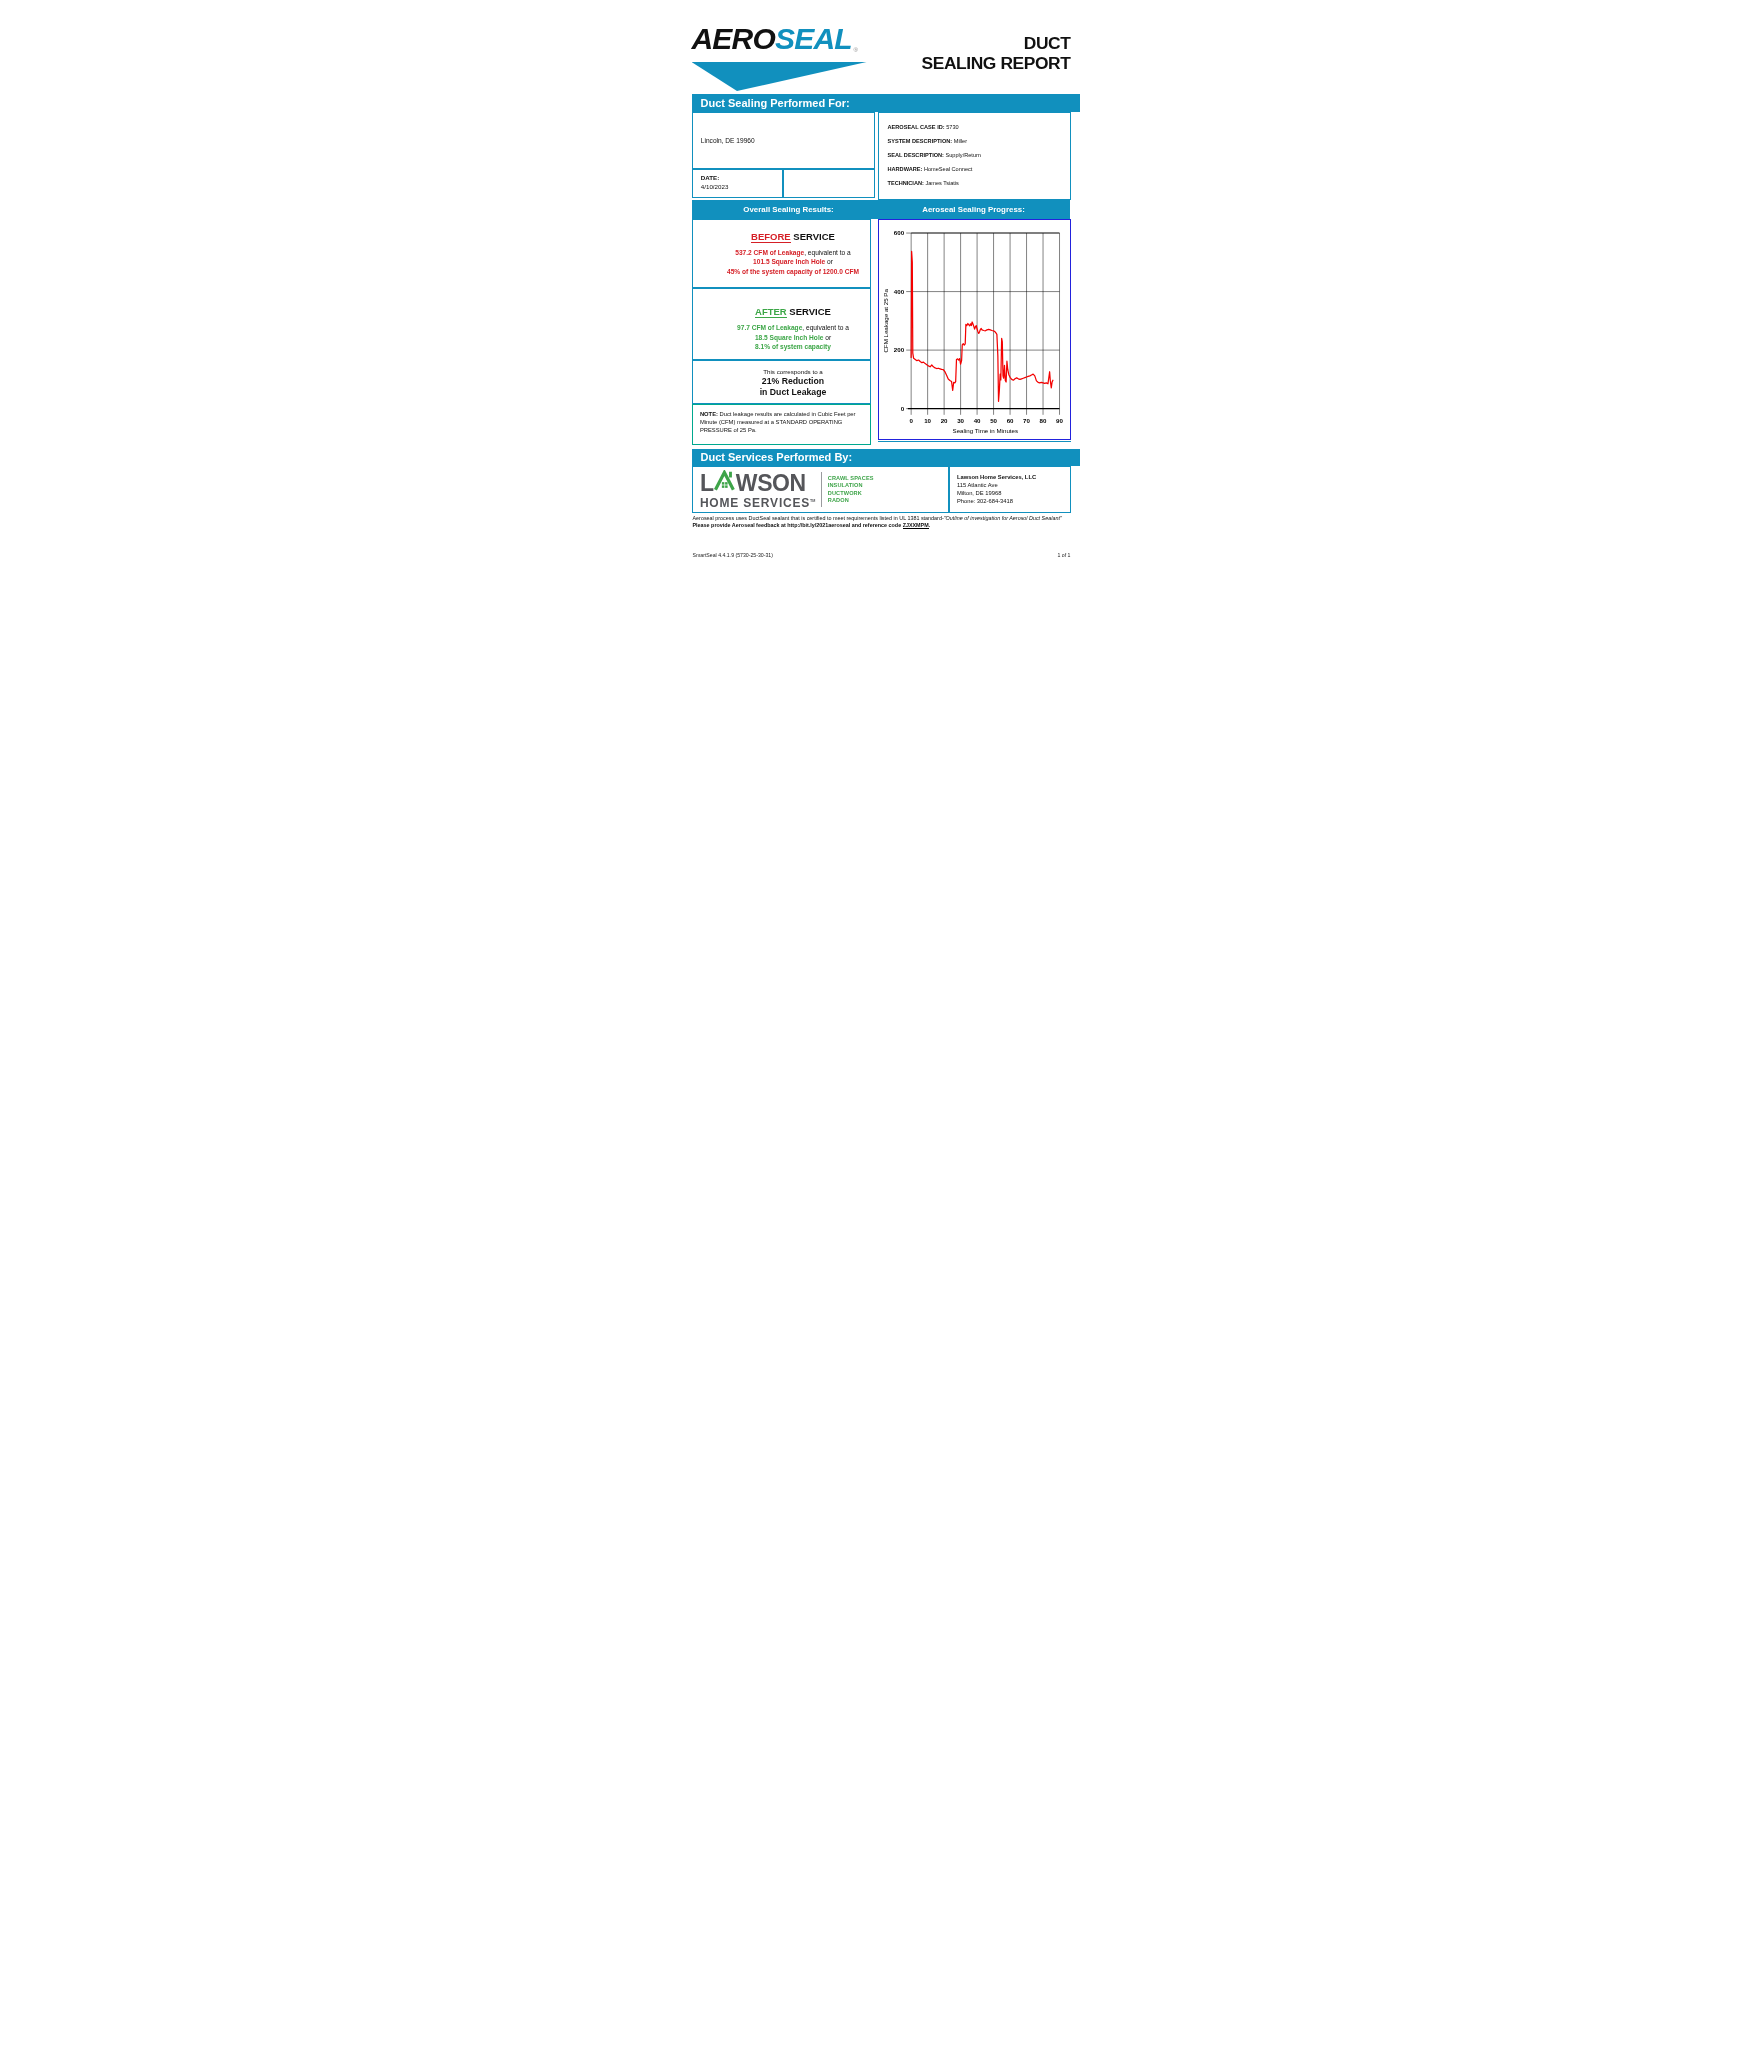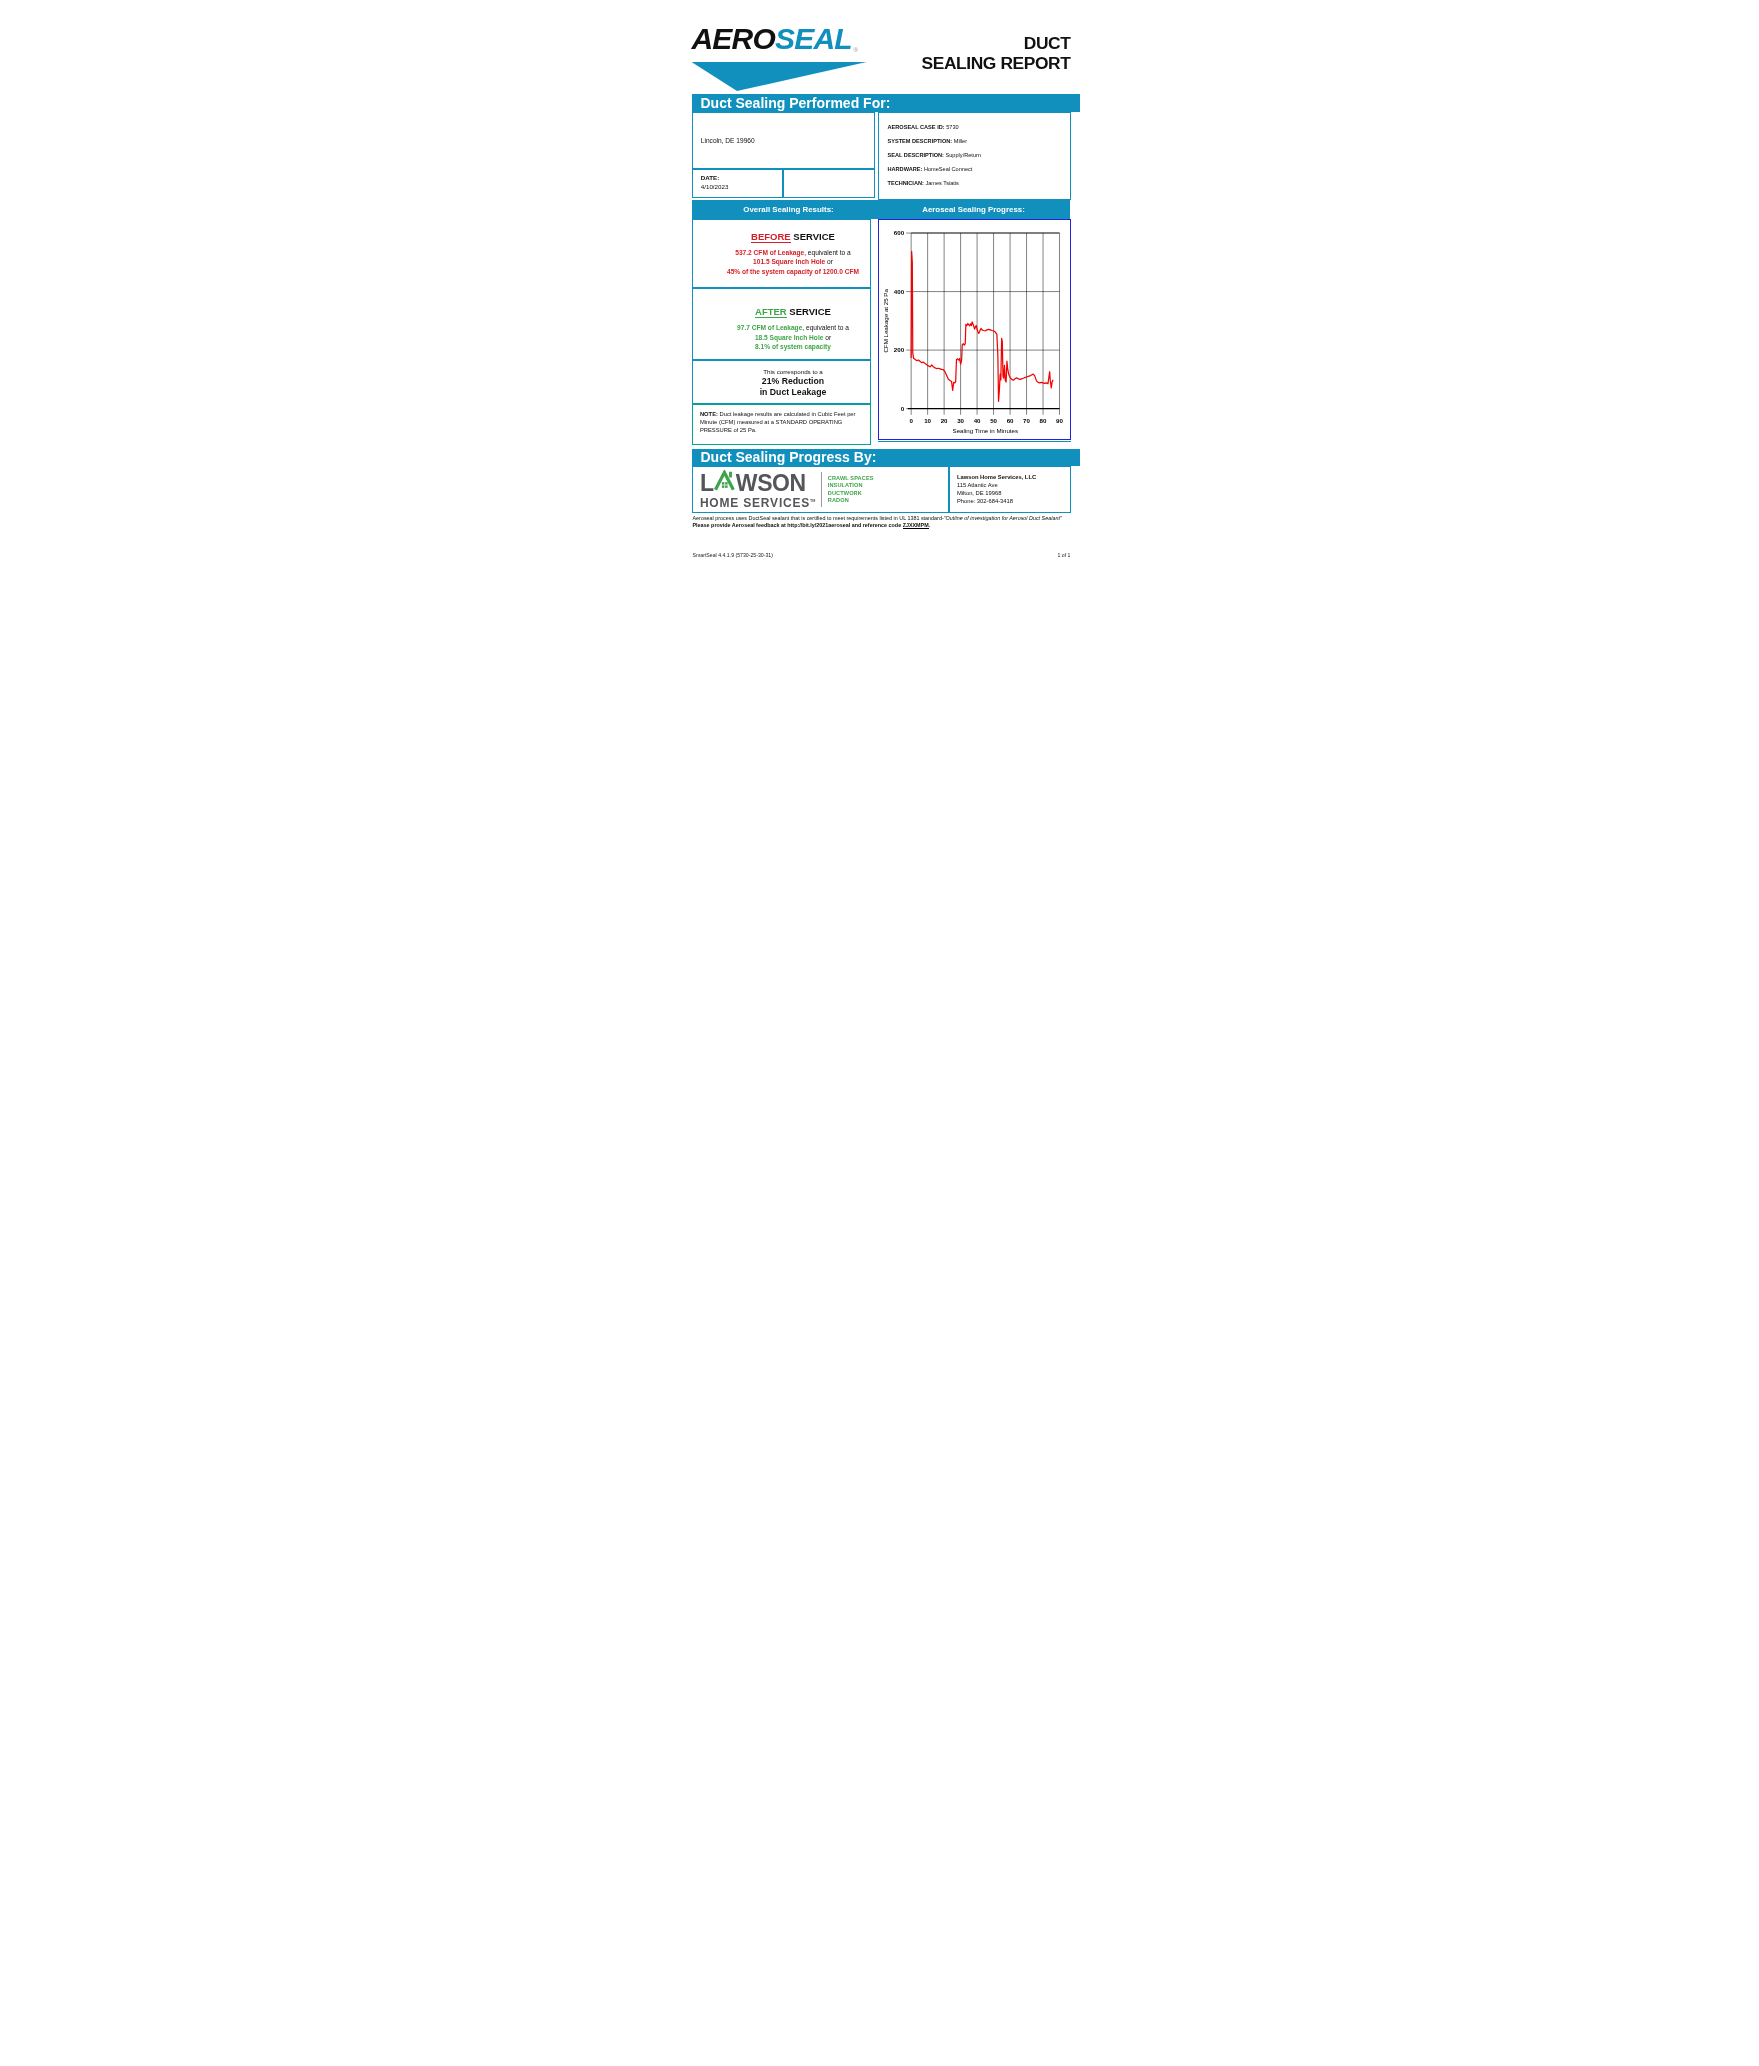--- a/index.html
+++ b/index.html
@@ -8,21 +8,21 @@
 
   
   .brand{position:absolute;left:32px;top:24px;font-style:italic;font-weight:900;font-size:30px;letter-spacing:-0.8px;line-height:1;white-space:nowrap;}
   .brand .blue{color:var(--blue);}
   .brand .reg{font-style:normal;font-weight:400;font-size:6.2px;color:#8f8f8f;letter-spacing:0;position:relative;top:2.5px;left:1.7px;}
   .brand-triangle{position:absolute;left:32px;top:62px;width:175px;height:29px;background:var(--blue);clip-path:polygon(0 0,100% 0,26% 100%);}
   .doc-title{position:absolute;right:29px;top:33px;text-align:right;font-weight:700;font-size:17.4px;line-height:1.16;letter-spacing:-0.4px;}
 
   
   .bar{position:absolute;background:var(--blue);color:#fff;font-weight:700;}
-  .bar.left-text{padding-left:9px;display:flex;align-items:center;font-size:14px;}
+  .bar.left-text{padding-left:9px;display:flex;align-items:center;font-size:11px;}
   .bar.center-text{display:flex;align-items:center;justify-content:center;font-size:7.9px;}
   .box{position:absolute;background:#fff;border:0.8px solid var(--blue);box-sizing:border-box;padding-left:24px;}
 
   
   .bar-for{left:32px;top:94px;width:379px;height:18px;}
   .address-box{left:32px;top:112px;width:183px;height:57px;display:flex;align-items:center;padding-left:8.3px;font-size:6.6px;}
   .date-box{left:32px;top:169px;width:91px;height:28.5px;padding:4.1px 0 0 8.3px;font-size:6.2px;line-height:8.7px;}
   .date-box .lbl{font-weight:700;}
   .empty-box{left:123px;top:169px;width:92px;height:28.5px;}
   .info-box{left:218px;top:112px;width:193px;height:88px;padding:6.6px 0 0 9px;}
@@ -183,21 +183,21 @@
         <text x="398" y="493" text-anchor="middle" font-size="15" font-weight="700" font-family="Liberation Sans, DejaVu Sans, sans-serif">80</text>
         <text x="438" y="493" text-anchor="middle" font-size="15" font-weight="700" font-family="Liberation Sans, DejaVu Sans, sans-serif">90</text>
         <text x="258" y="517" text-anchor="middle" font-size="15" font-family="Liberation Sans, DejaVu Sans, sans-serif">Sealing Time in Minutes</text>
         <text x="22" y="244" text-anchor="middle" font-size="15" font-family="Liberation Sans, DejaVu Sans, sans-serif" transform="rotate(-90 22 244)">CFM Leakage at 25 Pa</text>
         <path d="M78.0,332.8 L79.2,75.6 L80.8,102.0 L82.0,322.1 L84.0,334.9 L88.0,337.7 L92.0,340.6 L96.0,339.1 L100.0,342.7 L104.0,345.5 L108.0,344.1 L112.0,347.7 L116.0,350.5 L120.0,353.3 L124.0,355.5 L128.0,351.2 L132.0,355.5 L136.0,358.3 L140.0,359.7 L144.0,359.0 L148.0,360.4 L152.0,361.9 L156.0,362.6 L160.0,367.5 L164.0,376.1 L168.0,385.3 L172.0,388.8 L176.0,391.0 L178.8,413.0 L181.2,393.1 L184.0,394.5 L186.0,391.7 L188.0,337.7 L190.8,336.3 L193.2,339.1 L195.6,335.6 L198.0,349.1 L200.4,340.6 L202.0,302.2 L204.4,299.4 L206.8,302.9 L209.2,300.1 L210.8,252.5 L213.2,255.4 L215.6,250.4 L218.0,253.9 L220.0,256.1 L222.0,251.1 L224.0,255.4 L226.0,246.8 L228.0,251.8 L230.0,257.5 L232.0,263.9 L234.0,258.2 L236.0,255.4 L238.0,263.9 L240.0,270.3 L242.0,274.5 L244.0,270.3 L246.0,264.6 L248.0,262.5 L250.0,266.0 L254.0,267.4 L258.0,268.1 L262.0,266.0 L266.0,264.6 L270.0,266.0 L274.0,267.4 L278.0,268.1 L282.0,271.0 L286.0,276.7 L288.4,329.2 L290.0,439.3 L292.0,413.0 L294.0,373.2 L295.6,387.4 L297.6,286.6 L299.2,295.1 L300.8,377.5 L302.4,383.2 L304.4,351.9 L306.4,388.8 L308.4,392.4 L310.4,342.0 L312.4,361.9 L314.8,373.9 L318.0,381.0 L322.0,386.0 L326.0,388.1 L330.0,384.6 L334.0,382.4 L338.0,384.6 L342.0,386.0 L346.0,384.6 L350.0,383.2 L354.0,381.7 L358.0,380.3 L362.0,378.9 L366.0,377.5 L370.0,375.4 L374.0,373.2 L378.0,377.5 L382.0,389.6 L386.0,393.1 L390.0,394.5 L394.0,393.1 L398.0,394.5 L402.0,395.9 L406.0,394.5 L410.0,396.6 L414.0,367.5 L415.6,388.8 L418.0,406.6 L420.0,392.4 L422.0,388.1" fill="none" stroke="#F40000" stroke-width="3" stroke-linejoin="round" stroke-linecap="round"></path>
       </svg>
   </div>
   <div class="chart-underline"></div>
 
   <div class="bar left-text bar-by">
-    <span>Duct Sealing Progress By:</span>
+    <span>Duct Services Performed By:</span>
   </div>
 
   <div class="box lawson-box">
     <div class="lawson-type">
       <div class="lawson-word">
         <span>L</span>
         <span class="house">
           <svg width="21.5" height="20.7" viewBox="0 0 60 56" xmlns="http://www.w3.org/2000/svg">
             <rect x="42" y="4" width="8" height="16" fill="#3EA449"></rect>
             <polyline points="4,54 29,6 54,54" fill="none" stroke="#3EA449" stroke-width="9"></polyline>

